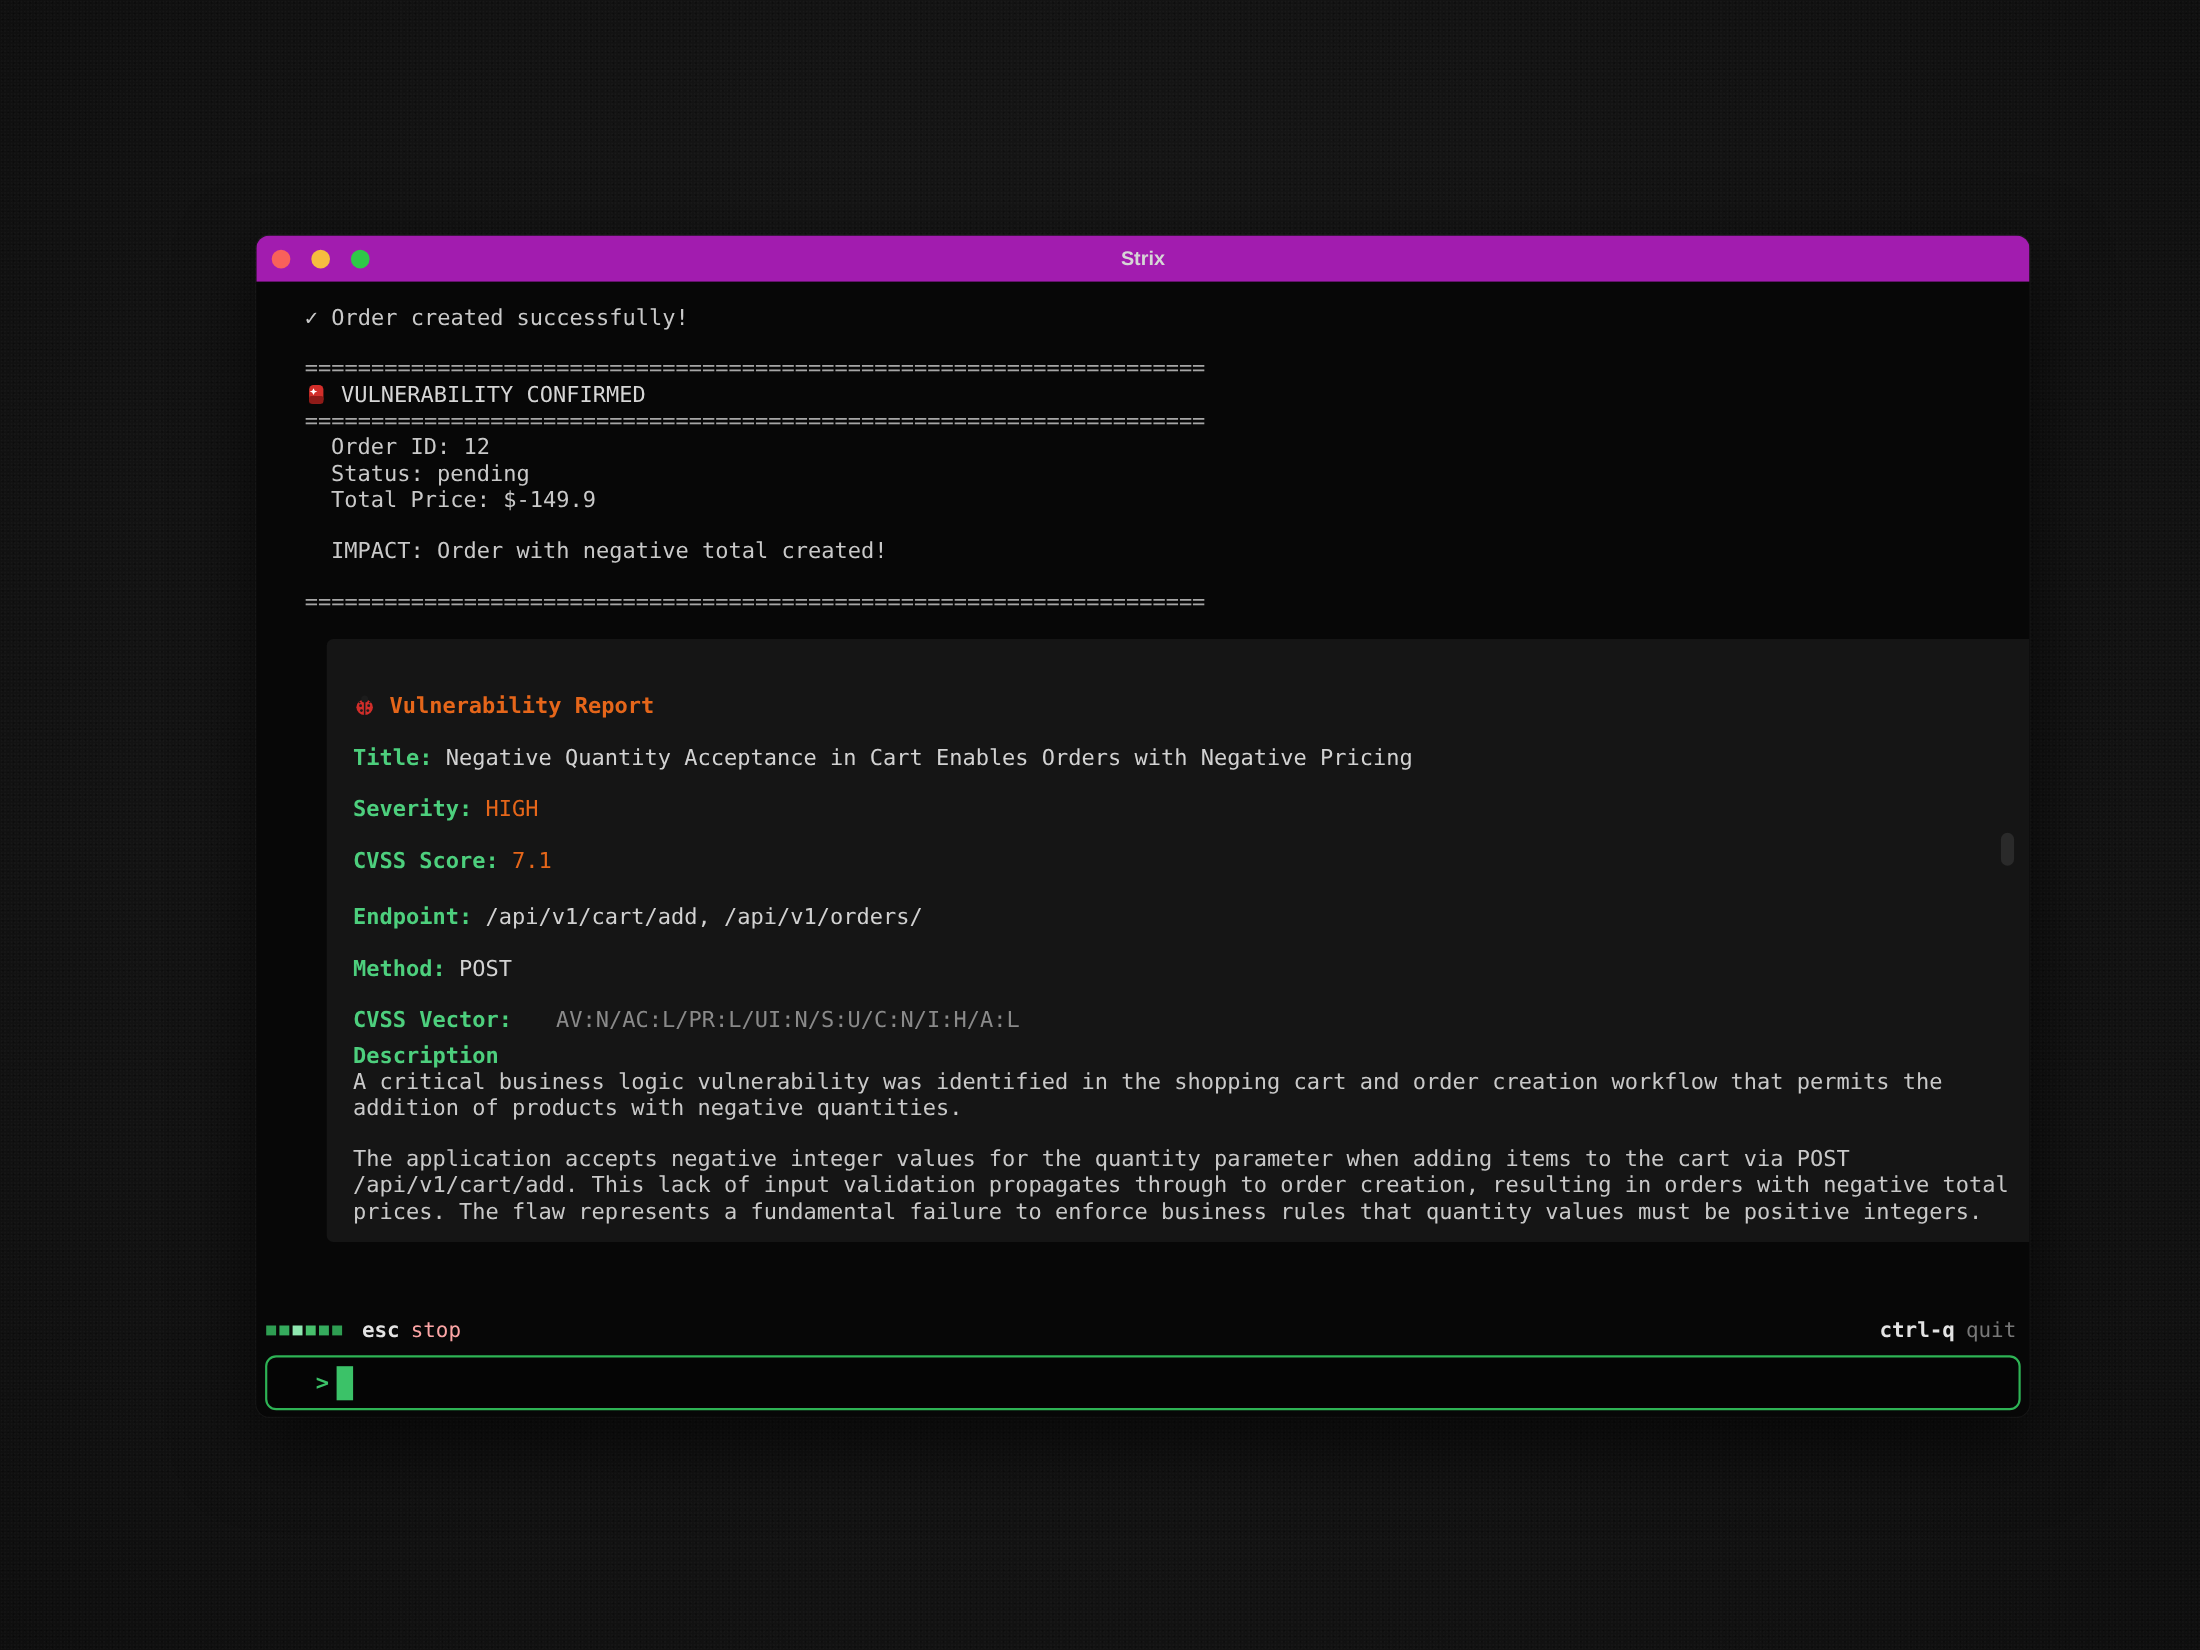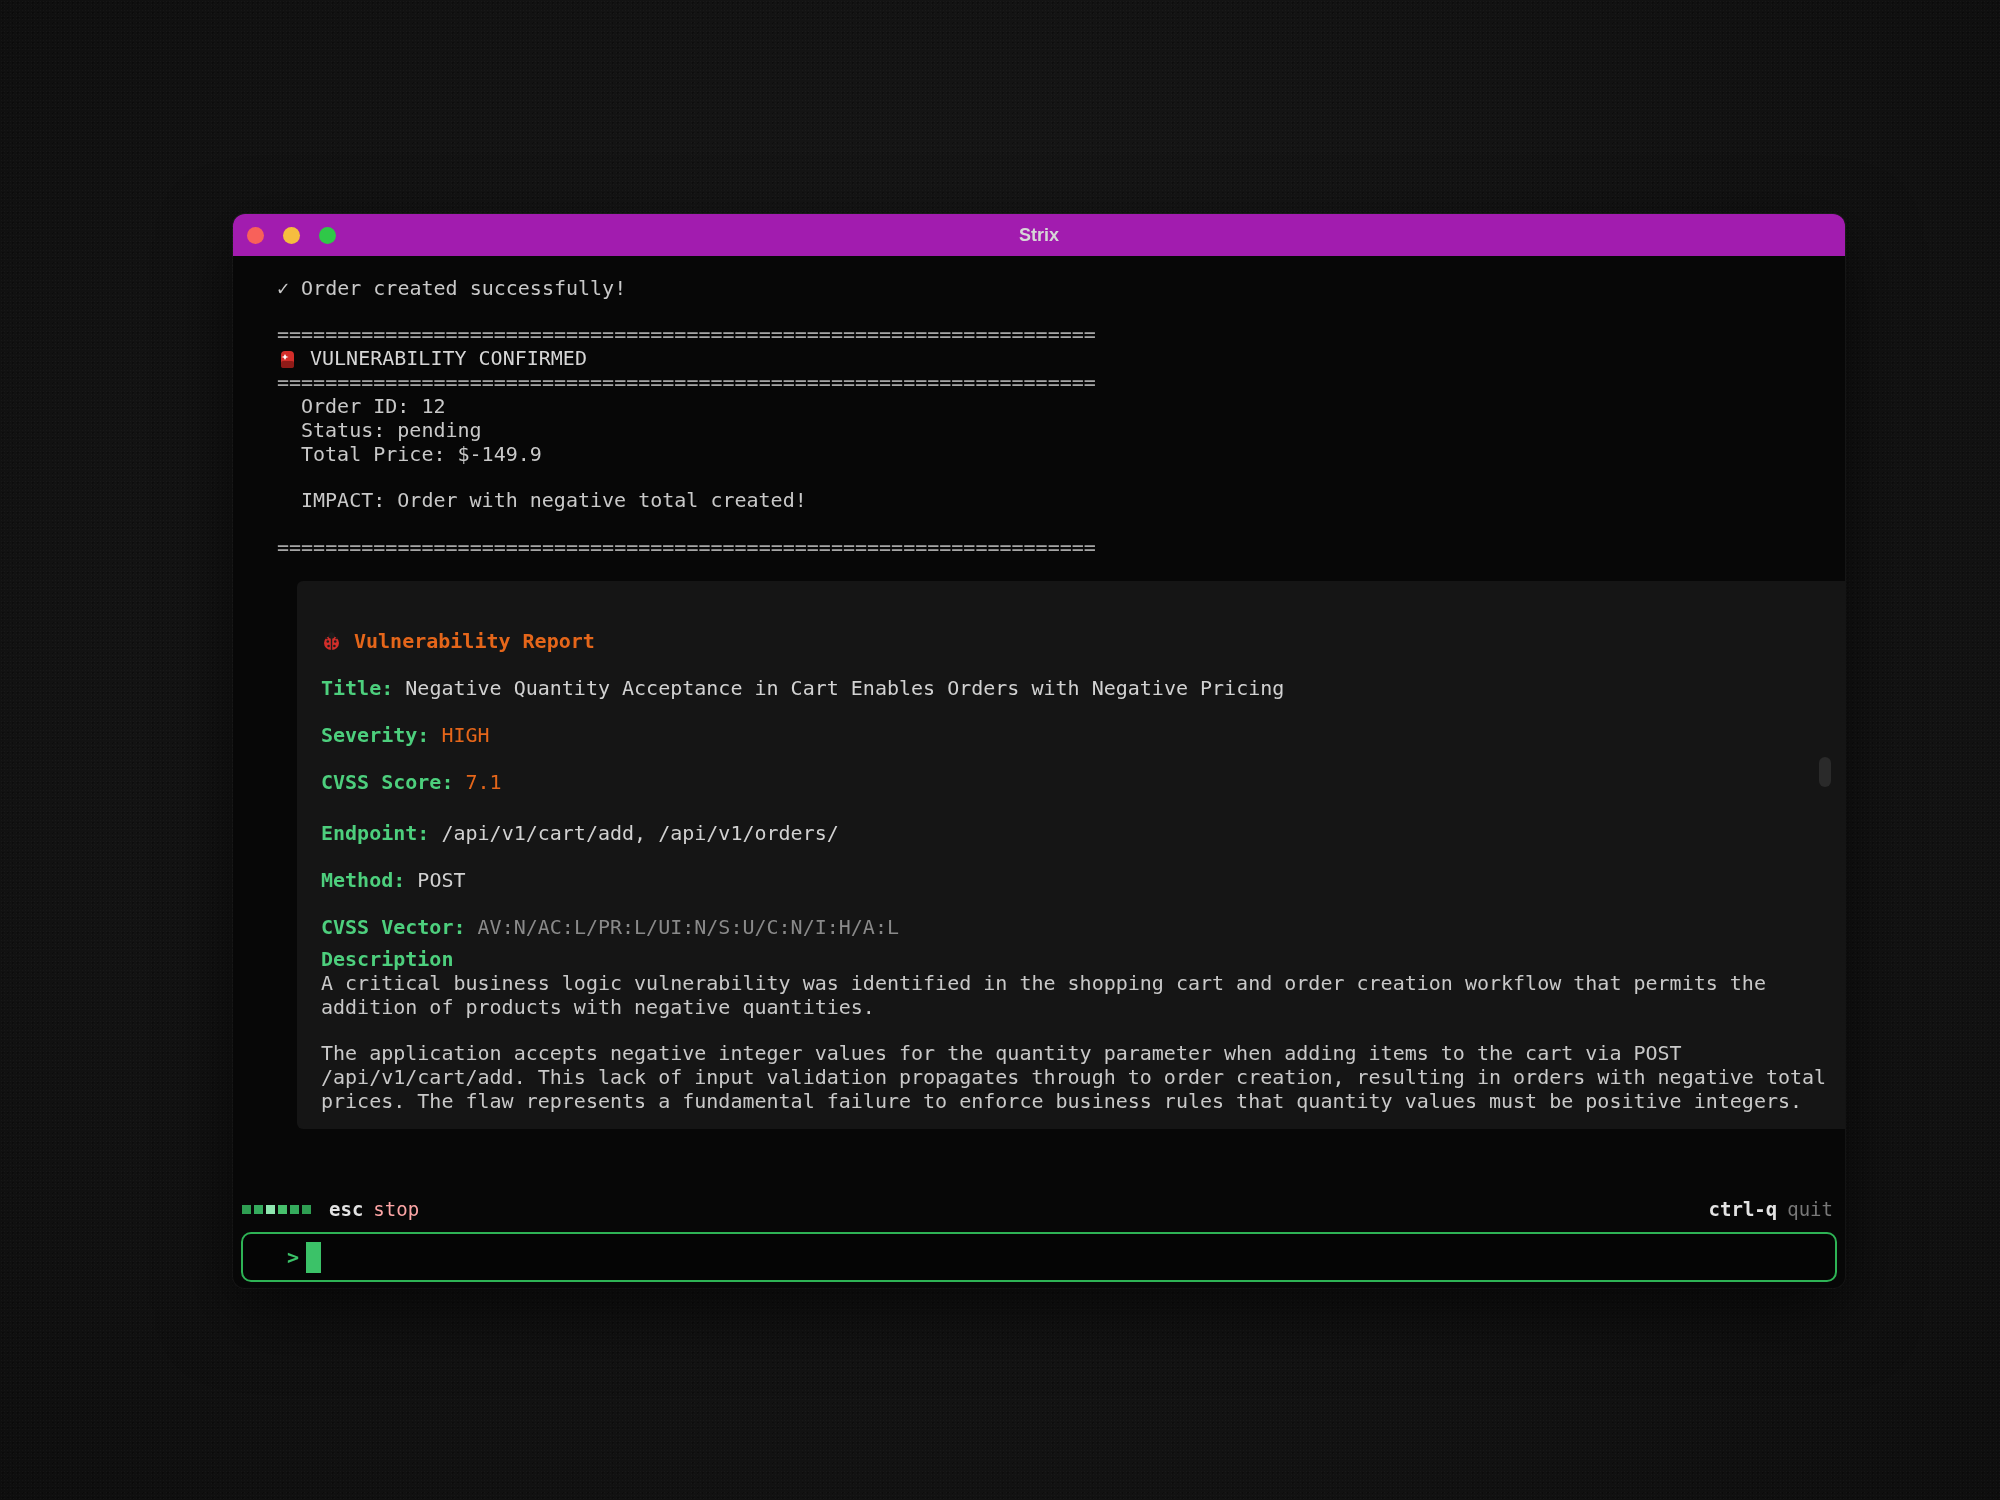--- a/index.html
+++ b/index.html
@@ -52,21 +52,21 @@
     color: #c9c9c9;
     overflow: hidden;
   }
   .tline { white-space: pre; }
   .sep { color: #a6a6a6; letter-spacing: 0; }
   .sep-1 { margin-top: 22px; }
   .indent { margin-left: 24px; }
   .impact { margin-top: 22px; }
   .sep-3 { margin-top: 23px; }
   .exploit { margin-top: 23px; }
-  .vuln-line { display: flex; align-items: flex-end; color: #d6d6d6; }
+  .vuln-line { display: flex; align-items: center; color: #d6d6d6; }
   .vuln-line .icon { margin-right: 12px; }
 
   
   .panel {
     margin-top: 22px;
     margin-left: 20px;
     width: 1553px; height: 548px;
     background: #151515;
     border-radius: 6px;
     padding: 48px 17px 0 24px;
@@ -75,21 +75,21 @@
   .report-header {
     display: flex; align-items: center;
     color: #e5661a; font-weight: bold;
   }
   .report-header .icon { margin-right: 12px; }
   .frow { margin-top: 23px; }
   .frow-endpoint { margin-top: 27px; }
   .flabel { color: #4dcf7d; font-weight: bold; }
   .fval { color: #d2d2d2; }
   .fval-orange { color: #e5661a; font-weight: normal; }
-  .fval-dim { color: #8a8a8a; }
+  .fval-dim { color: #8a8a8a; margin-left: 28px; }
   .desc-header { margin-top: 8px; color: #4dcf7d; font-weight: bold; }
   .para { width: 1512px; color: #c9c9c9; }
   .para + .para { margin-top: 22px; }
 
   
   .scroll-thumb {
     position: absolute; right: 14px; top: 543px;
     width: 12px; height: 30px;
     background: #2a2a2a; border-radius: 6px;
   }

